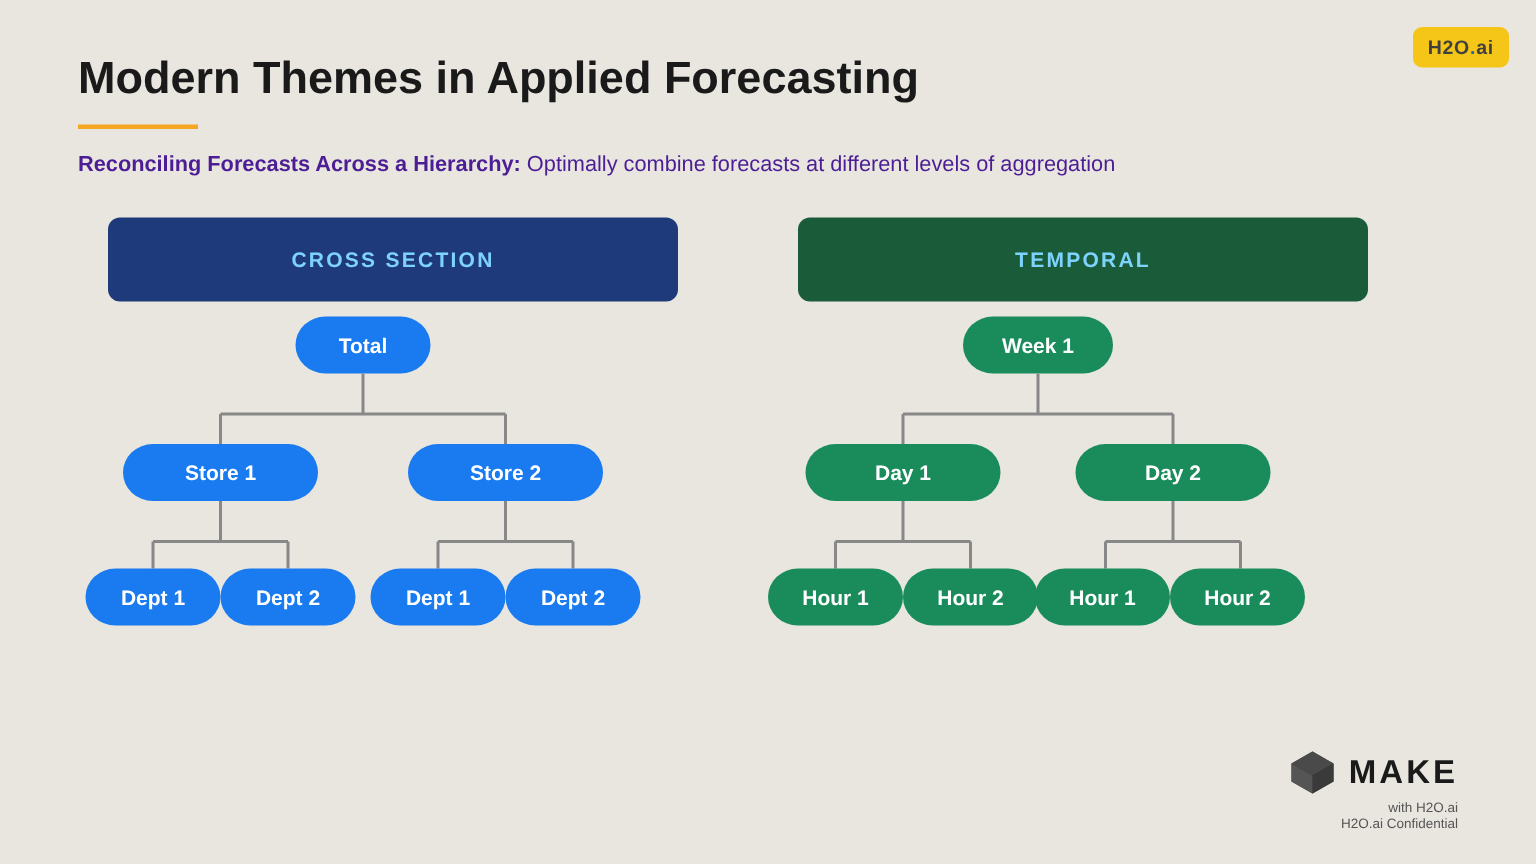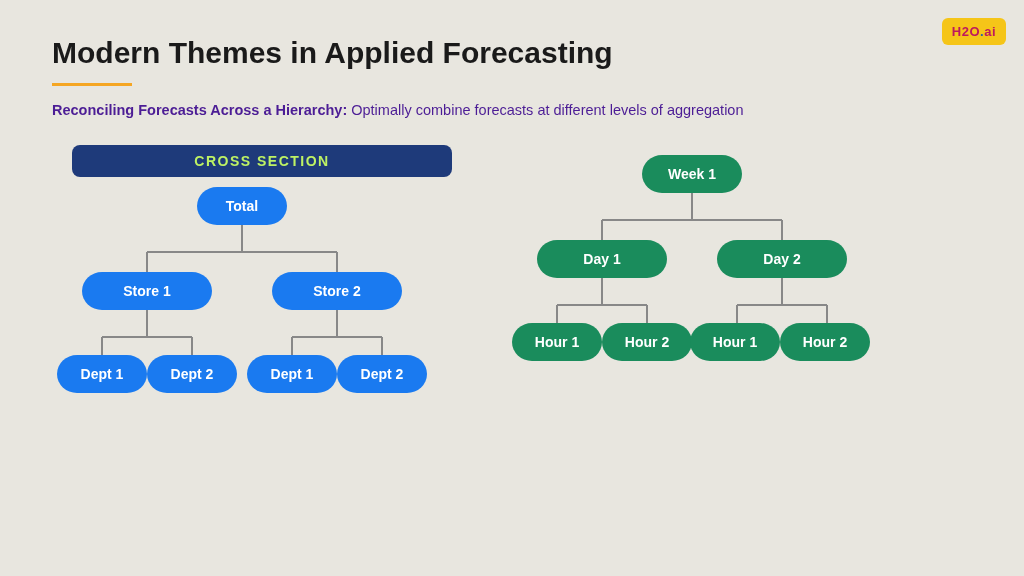--- a/index.html
+++ b/index.html
@@ -26,21 +26,21 @@
       top: 18px;
       right: 18px;
       background: #f5c518;
       border-radius: 6px;
       padding: 6px 10px;
       font-size: 13px;
       font-weight: bold;
       color: #1a1a1a;
       letter-spacing: 0.5px;
     }
-    .logo-badge span { color: #be185d; }
+    .logo-badge span { color: #404040; }
     .logo-badge .dot { color: #2563a8; }
 
     
     .title {
       font-size: 30px;
       font-weight: 700;
       color: #1a1a1a;
       margin-bottom: 14px;
       line-height: 1.1;
     }
@@ -75,27 +75,27 @@
     .diagram {
       display: flex;
       flex-direction: column;
       align-items: center;
       width: 420px;
     }
 
     
     .section-header {
       border-radius: 8px;
-      padding: 8px 0;
+      padding: 20px 0;
       width: 380px;
       text-align: center;
       font-size: 14px;
       font-weight: 800;
       letter-spacing: 1.5px;
-      color: #bef264;
+      color: #7dd3fc;
       margin-bottom: 0px;
     }
     .section-header.cross { background: #1e3a7a; }
     .section-header.temporal { background: #1a5c3a; }
 
     
     .tree {
       display: flex;
       flex-direction: column;
       align-items: flex-start;
@@ -206,20 +206,21 @@
           <text x="240" y="202" text-anchor="middle" fill="white" font-size="14" font-weight="600">Dept 1</text>
 
           <rect x="285" y="178" width="90" height="38" rx="20" fill="#1a7af0"></rect>
           <text x="330" y="202" text-anchor="middle" fill="white" font-size="14" font-weight="600">Dept 2</text>
         </svg>
       </div>
     </div>
 
     <div class="diagram">
 
+      <div class="section-header temporal">TEMPORAL</div>
 
       <div class="tree">
         <svg width="380" height="260" class="svg-connector">
 
           <rect x="130" y="10" width="100" height="38" rx="20" fill="#1a8c5c"></rect>
           <text x="180" y="34" text-anchor="middle" fill="white" font-size="14" font-weight="600">Week 1</text>
 
           <line x1="180" y1="48" x2="180" y2="75" stroke="#888" stroke-width="2"></line>
 
           <line x1="90" y1="75" x2="270" y2="75" stroke="#888" stroke-width="2"></line>
@@ -252,14 +253,30 @@
           <text x="223" y="202" text-anchor="middle" fill="white" font-size="14" font-weight="600">Hour 1</text>
 
           <rect x="268" y="178" width="90" height="38" rx="20" fill="#1a8c5c"></rect>
           <text x="313" y="202" text-anchor="middle" fill="white" font-size="14" font-weight="600">Hour 2</text>
         </svg>
       </div>
     </div>
 
   </div>
 
+  <div class="bottom-logo">
+    <div class="make-logo">
+
+      <svg class="make-icon" viewBox="0 0 36 36">
+        <polygon points="18,4 32,12 32,24 18,32 4,24 4,12" fill="#2a2a2a"></polygon>
+        <polygon points="18,4 32,12 18,20 4,12" fill="#4a4a4a"></polygon>
+        <polygon points="18,20 32,12 32,24 18,32" fill="#3a3a3a"></polygon>
+        <polygon points="18,20 4,12 4,24 18,32" fill="#555"></polygon>
+      </svg>
+      <span class="make-text">MAKE</span>
+    </div>
+    <div class="make-sub">
+      <div>with H2O.ai</div>
+      <div>H2O.ai Confidential</div>
+    </div>
+  </div>
 
 </div>
 
 </body></html>

